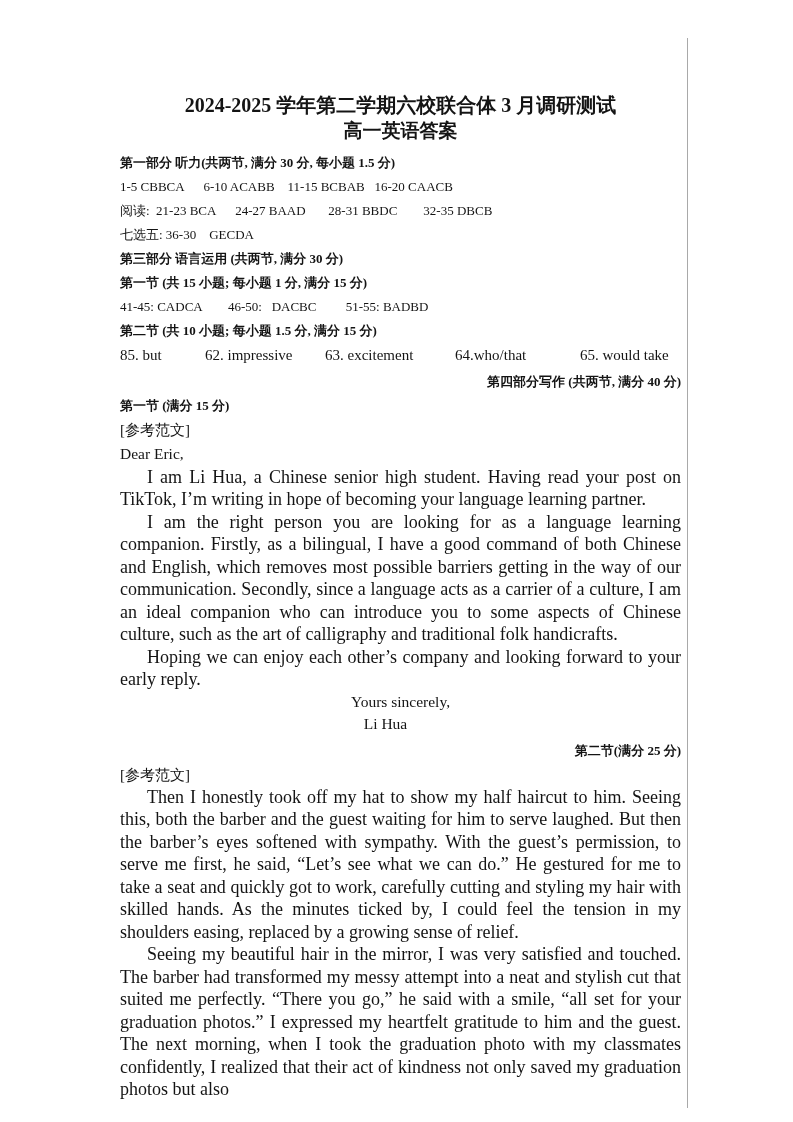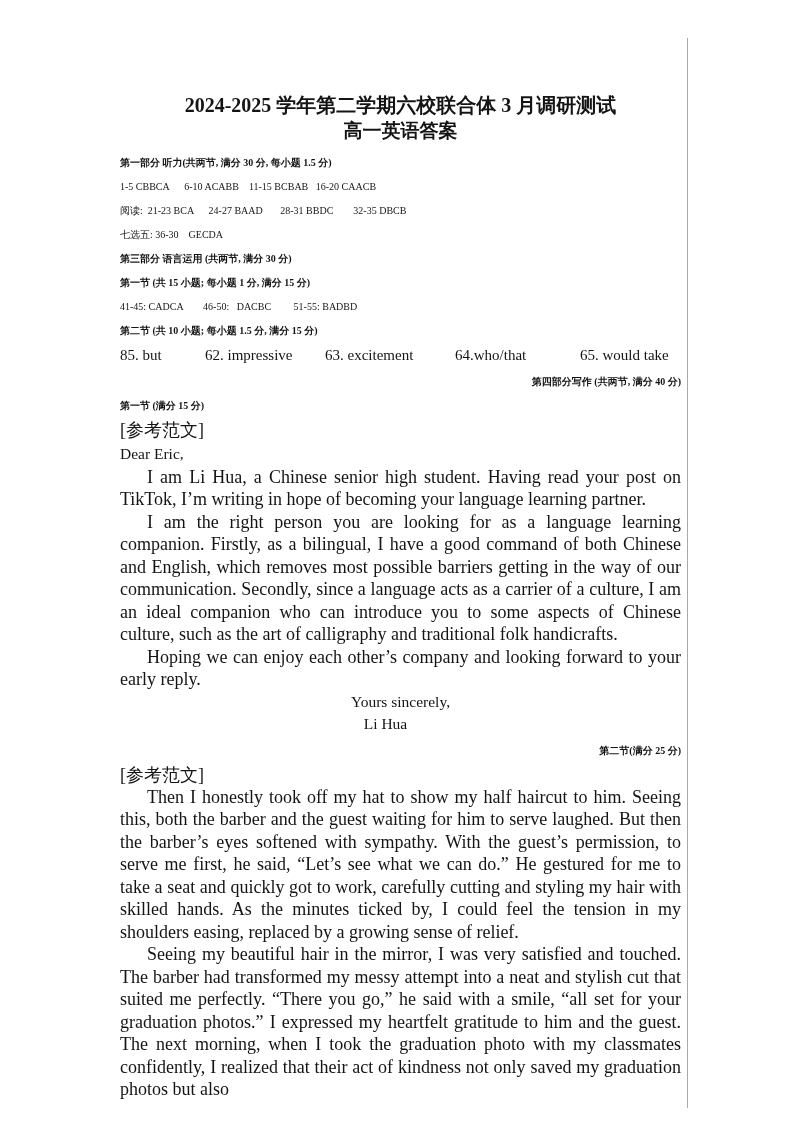--- a/index.html
+++ b/index.html
@@ -38,35 +38,35 @@
     margin: 0;
   }
   .doc-subtitle {
     text-align: center;
     font-weight: bold;
     font-size: 19px;
     line-height: 25px;
     margin: 0 0 8px 0;
   }
   .keyline {
-    font-size: 10px;
+    font-size: 13px;
     line-height: 24px;
     white-space: pre-wrap;
   }
   .keyline.heading {
     font-weight: bold;
   }
   .fill-row {
     display: grid;
     grid-template-columns: 85px 120px 130px 125px 1fr;
     font-size: 15px;
     line-height: 24px;
   }
   .sample-label {
-    font-size: 18px;
+    font-size: 15px;
     line-height: 21px;
     margin-top: 2px;
   }
   .body-para {
     font-size: 18px;
     line-height: 22.5px;
     text-align: justify;
     text-justify: inter-word;
     margin: 0;
   }

